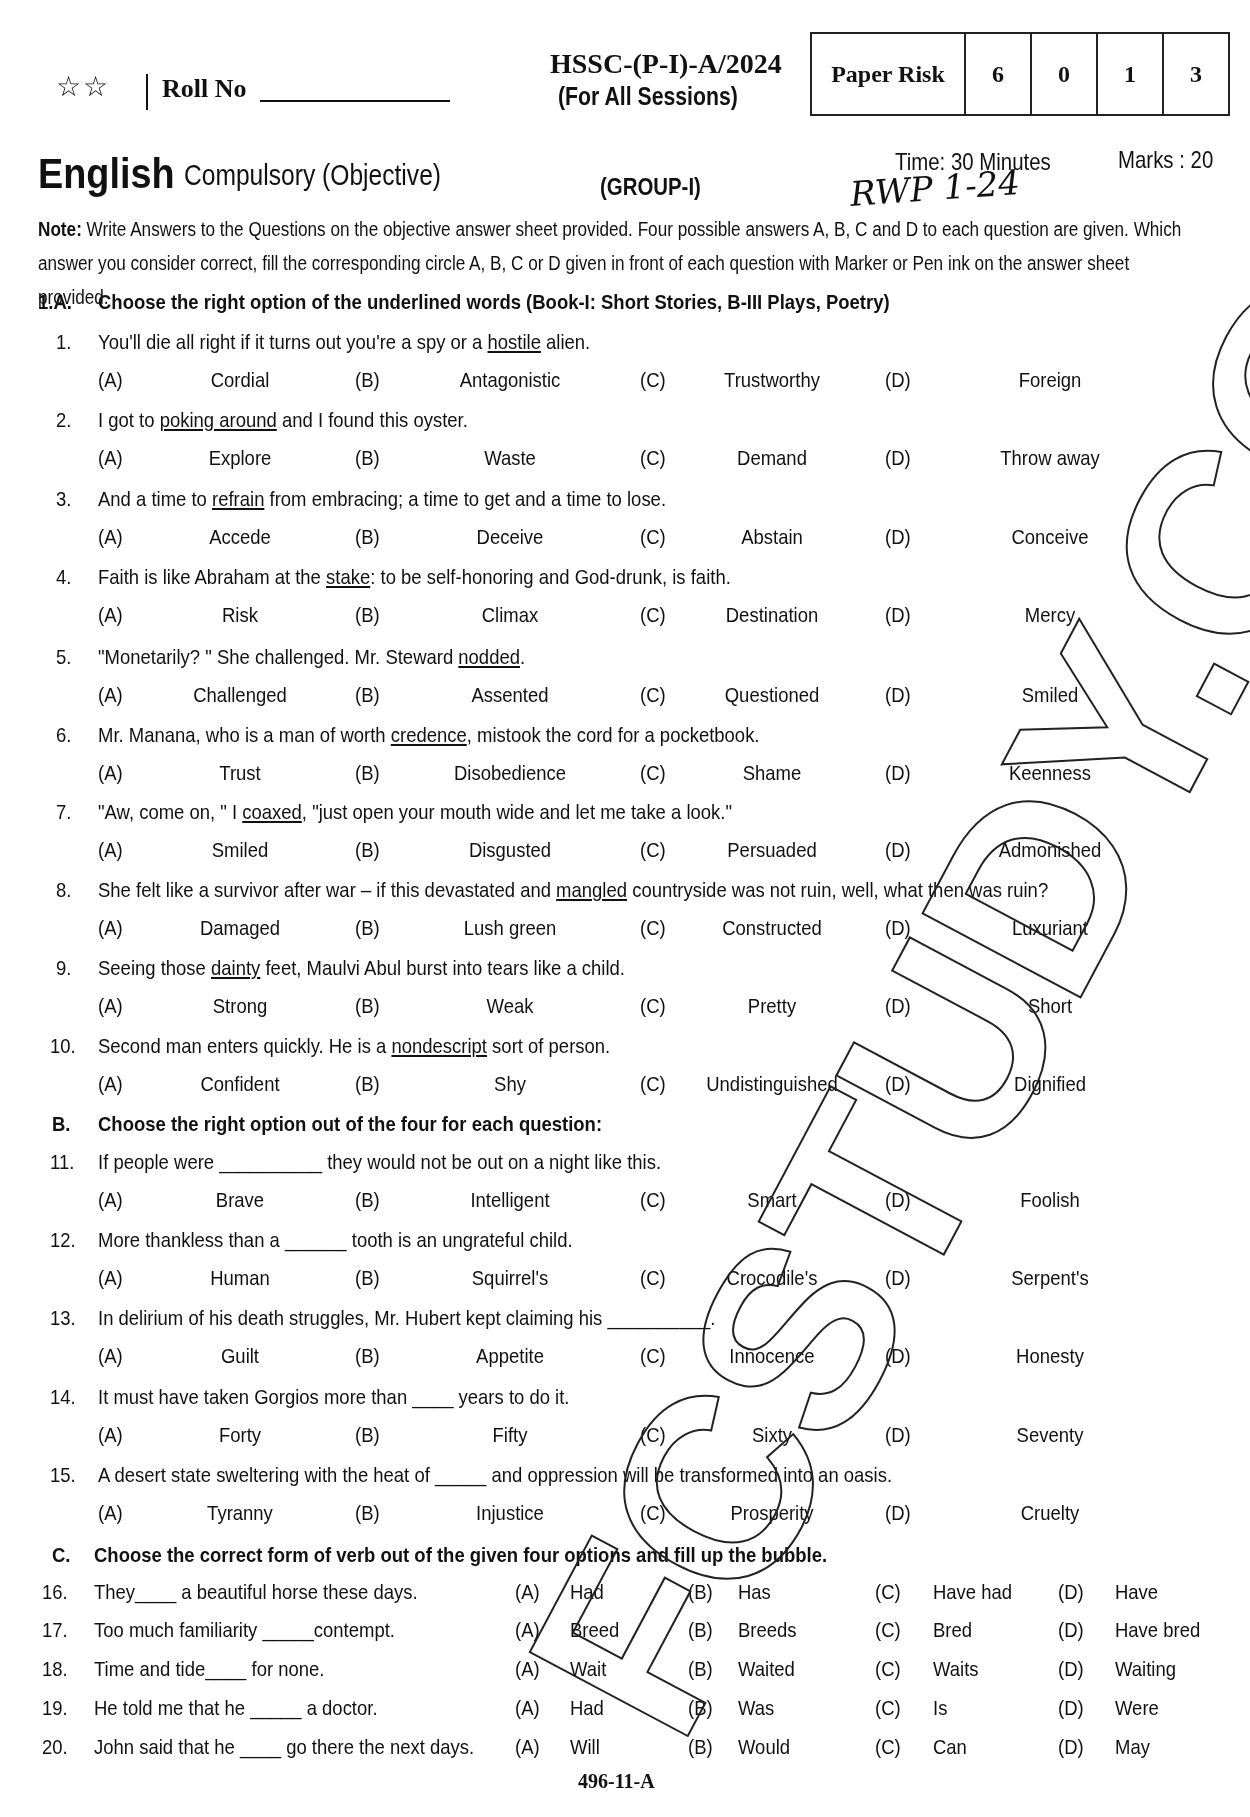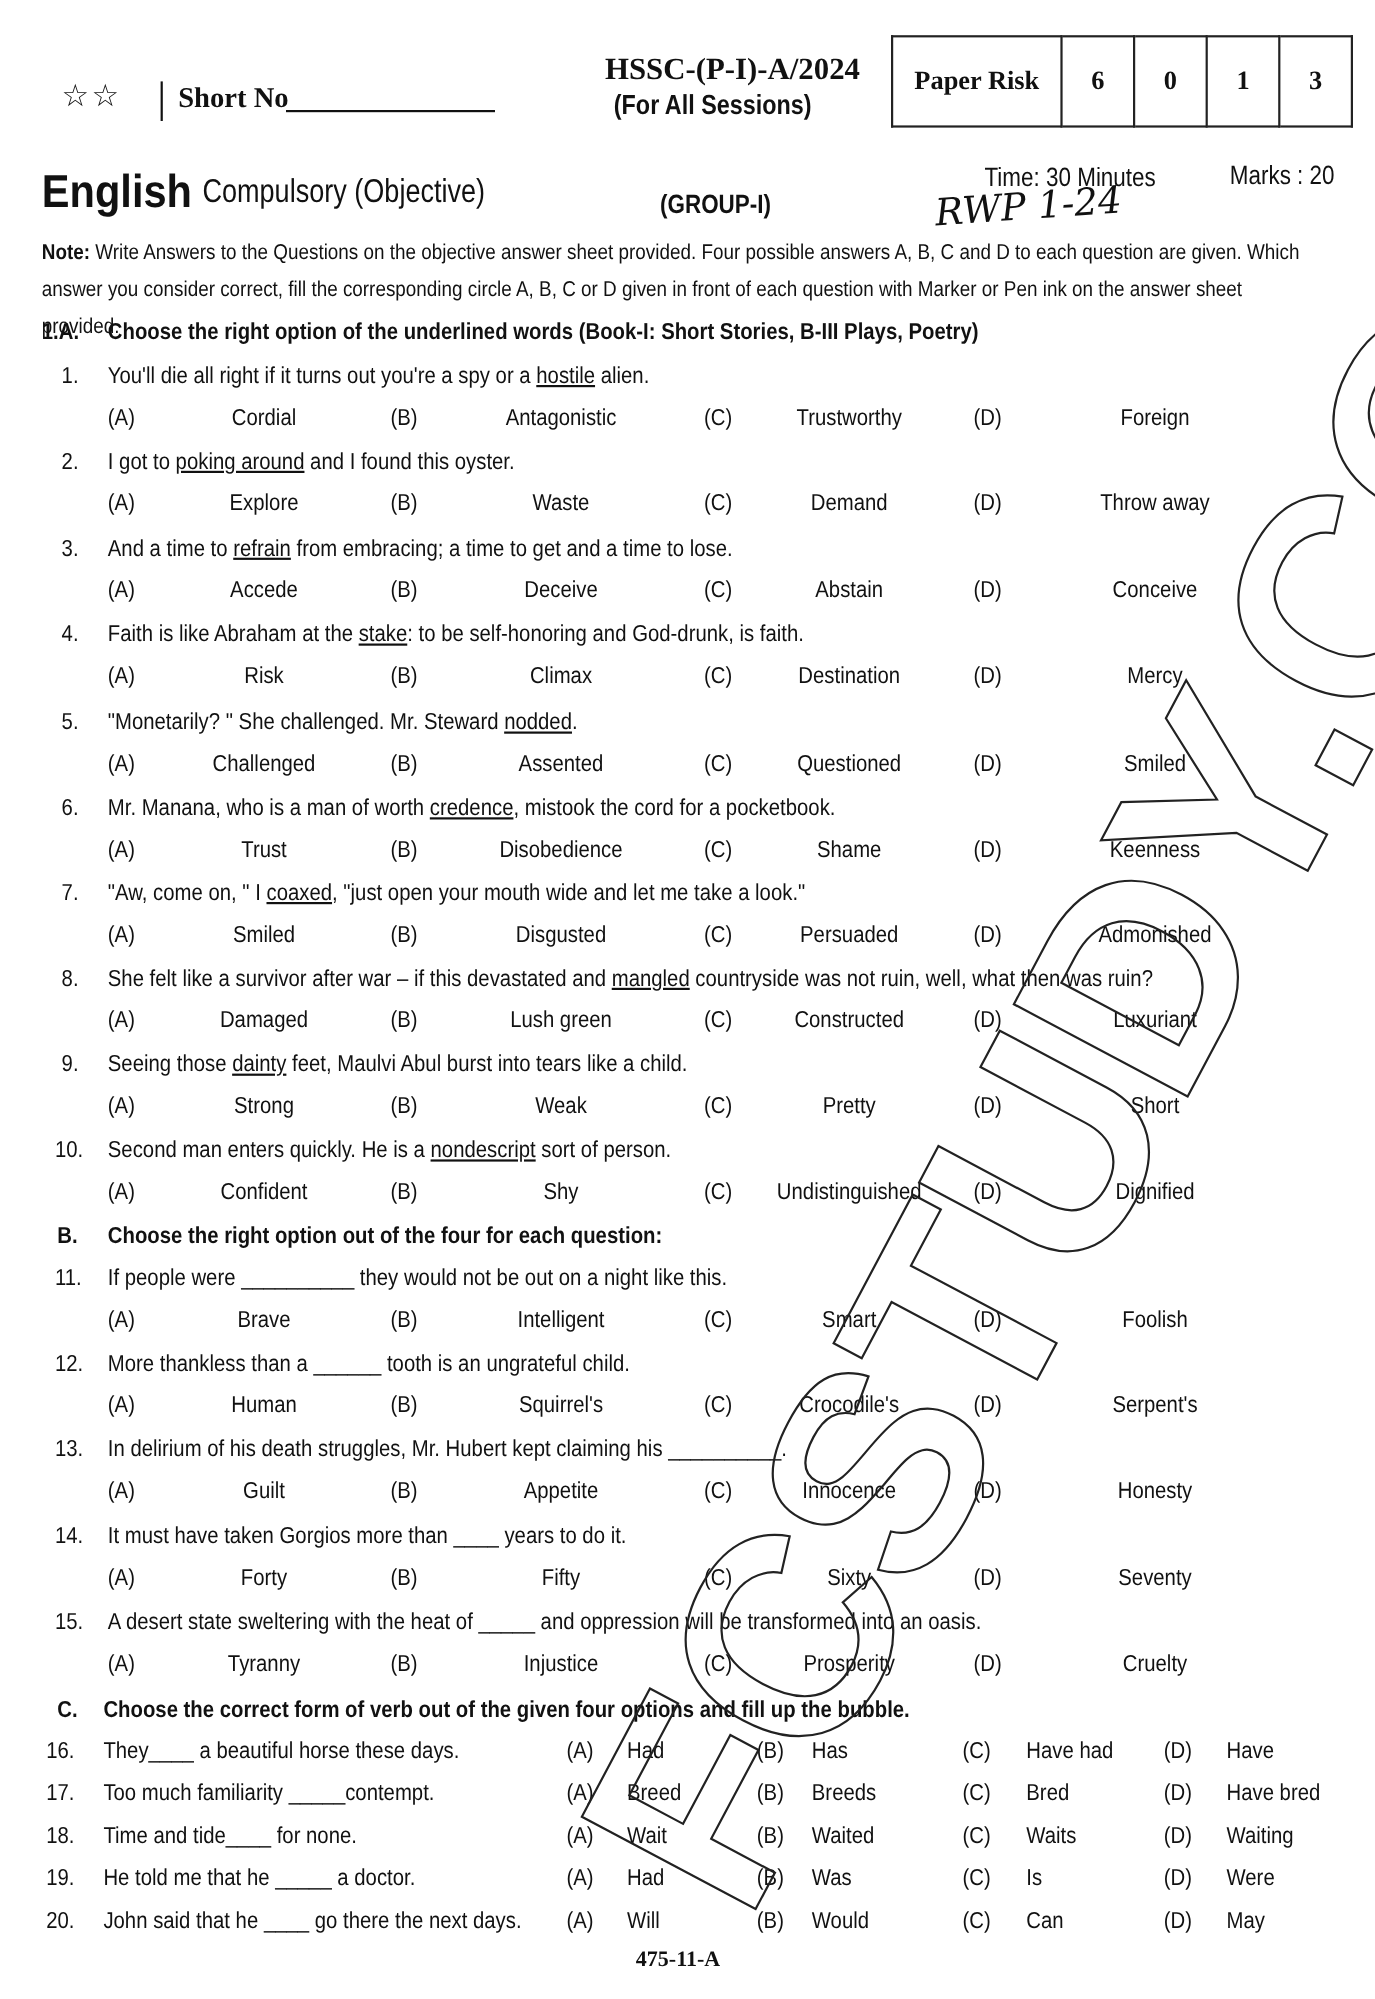--- a/index.html
+++ b/index.html
@@ -35,21 +35,21 @@
   .watermark { position: absolute; left: 120px; top: 760px; font-size: 260px; font-weight: bold;
                font-family: "Liberation Sans", sans-serif; color: transparent;
                -webkit-text-stroke: 2px #222; transform: rotate(-62deg); transform-origin: center;
                white-space: nowrap; pointer-events: none; letter-spacing: -6px; }
 </style>
 </head>
 <body>
 
 <div class="abs stars">☆☆</div>
 <div class="abs rollbar"></div>
-<div class="abs rollno serif">Short No</div>
+<div class="abs rollno serif">Roll No</div>
 <div class="abs rollline"></div>
 <div class="abs hssc serif">HSSC-(P-I)-A/2024</div>
 <div class="abs sessions">(For All Sessions)</div>
 
 <table class="code">
   <tbody>
       <tr>
     <td class="lbl">Paper Risk</td>
     <td class="dig">6</td>
     <td class="dig">0</td>
@@ -279,15 +279,15 @@
     <div class="abs opt" style="left: 515px; top: 1735px;">(A)</div>
     <div class="abs opt" style="left: 570px; top: 1735px;">Will</div>
     <div class="abs opt" style="left: 688px; top: 1735px;">(B)</div>
     <div class="abs opt" style="left: 738px; top: 1735px;">Would</div>
     <div class="abs opt" style="left: 875px; top: 1735px;">(C)</div>
     <div class="abs opt" style="left: 933px; top: 1735px;">Can</div>
     <div class="abs opt" style="left: 1058px; top: 1735px;">(D)</div>
     <div class="abs opt" style="left: 1115px; top: 1735px;">May</div>
   </div>
 
-<div class="abs footer serif">475-11-A</div>
+<div class="abs footer serif">496-11-A</div>
 
 <div class="watermark">FCSTUDY.COM</div>
 
 </body></html>

